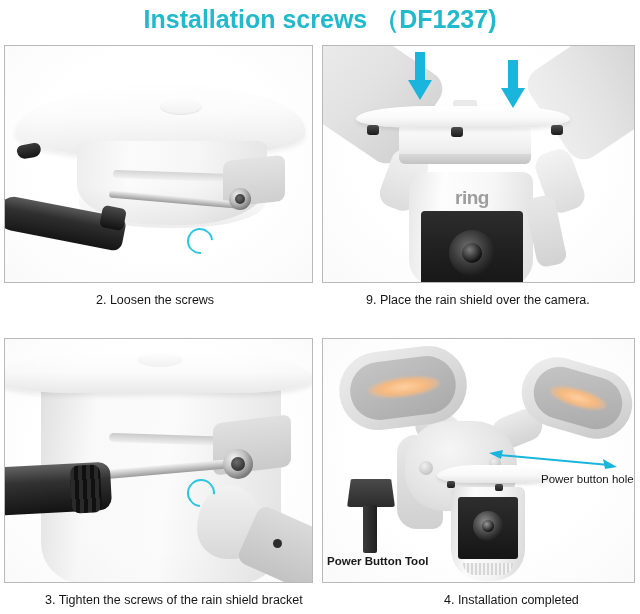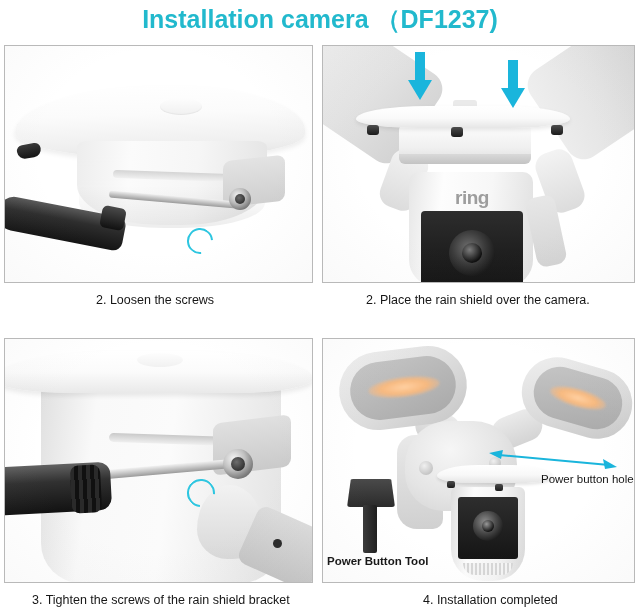--- a/index.html
+++ b/index.html
@@ -50,22 +50,22 @@
 
   .caption {
     position: absolute;
     font-size: 12.5px;
     color: #161616;
     line-height: 16px;
     white-space: nowrap;
   }
   #cap-1 { left: 96px;  top: 292px; }
   #cap-2 { left: 366px; top: 292px; }
-  #cap-3 { left: 32px;  top: 592px; text-align: right; }
-  #cap-4 { left: 423px; top: 592px; }
+  #cap-3 { left: 45px;  top: 592px; text-align: right; }
+  #cap-4 { left: 444px; top: 592px; }
 
   
   .p1-shield-top {
     position: absolute;
     left: 10px; top: 40px;
     width: 290px; height: 72px;
     background: linear-gradient(178deg,#ffffff 0%,#fbfbfb 40%,#efefef 78%,#e2e2e2 100%);
     border-radius: 55% 48% 52% 50% / 70% 66% 36% 38%;
     box-shadow: 0 3px 5px rgba(0,0,0,.07);
   }
@@ -548,21 +548,21 @@
     inset: 0;
     pointer-events: none;
     background: radial-gradient(ellipse at 50% 45%, rgba(255,255,255,0) 55%, rgba(150,150,150,.05) 100%);
   }
 </style>
 </head>
 <body>
 
 <div id="page">
 
-  <div class="title">Installation camera （DF1237)</div>
+  <div class="title">Installation screws （DF1237)</div>
 
   <div class="panel" id="panel-1">
     <div class="scene">
       <div class="p1-shield-lip"></div>
       <div class="p1-shield-top"></div>
       <div class="p1-knob"></div>
       <div class="p1-body"></div>
       <div class="p1-body-shadow"></div>
       <div class="p1-slot"></div>
       <div class="p1-bracket"></div>
@@ -602,21 +602,21 @@
         <div class="stem"></div>
           <div class="head"></div>
       </div>
       <div class="down-arrow" id="p2-arrow-2">
         <div class="stem"></div>
           <div class="head"></div>
       </div>
       <div class="vignette"></div>
     </div>
   </div>
-  <div class="caption" id="cap-2">2. Place the rain shield over the camera.</div>
+  <div class="caption" id="cap-2">9. Place the rain shield over the camera.</div>
 
   <div class="panel" id="panel-3">
     <div class="scene">
       <div class="p3-body"></div>
       <div class="p3-shield"></div>
       <div class="p3-knob"></div>
       <div class="p3-slot"></div>
       <div class="p3-bracket"></div>
       <div class="p3-lug"></div>
       <div class="p3-mount"></div>

